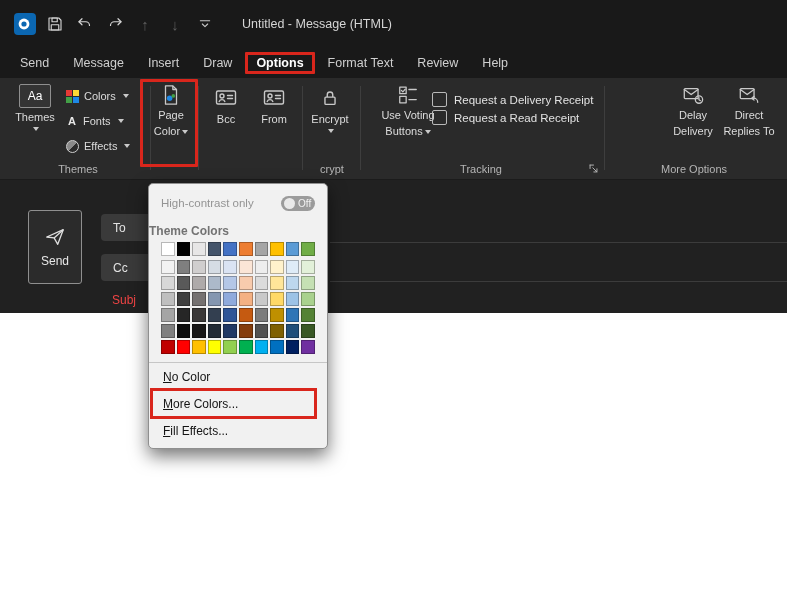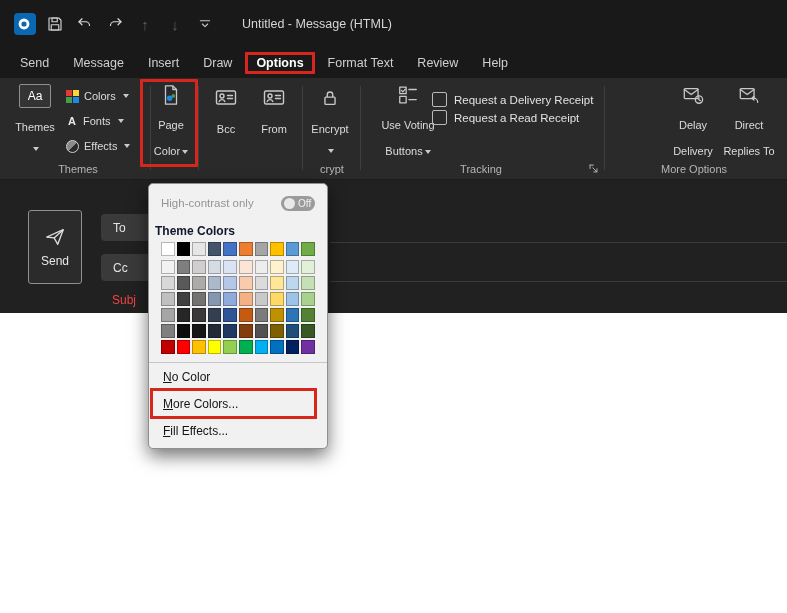--- a/index.html
+++ b/index.html
@@ -17,21 +17,21 @@
   
   .tabsrow{position:absolute;top:48px;left:0;width:100%;height:30px;background:#191919;
            display:flex;align-items:center;font-size:12.5px;color:#cfcfcf;padding-left:8px;box-sizing:border-box;}
   .tab{padding:4px 11px;margin:0 1px;white-space:nowrap;}
   .tab.active{color:#fff;font-weight:bold;border:3px solid #d9261c;padding:1px 8px;border-radius:1px;}
 
   
   .ribbon{position:absolute;top:78px;left:0;width:100%;height:102px;background:#2a2a2a;border-bottom:1px solid #1b1b1b;box-sizing:border-box;}
   .vsep{position:absolute;top:8px;height:84px;width:1px;background:#3e3e3e;}
   .grouplabel{position:absolute;bottom:4px;font-size:11px;color:#b5b5b5;text-align:center;}
-  .rbtn{position:absolute;display:flex;flex-direction:column;align-items:center;gap:13px;
+  .rbtn{position:absolute;display:flex;flex-direction:column;align-items:center;gap:3px;
         font-size:11px;color:#dcdcdc;text-align:right;line-height:13px;}
   .rsmall{position:absolute;display:flex;align-items:center;gap:5px;height:20px;font-size:11px;color:#dcdcdc;}
   .crt{width:0;height:0;border-left:3.5px solid transparent;border-right:3.5px solid transparent;
        border-top:4px solid #c9c9c9;display:inline-block;margin-left:2px;vertical-align:middle;}
   .aa-ic{width:30px;height:22px;border:1px solid #8f8f8f;border-radius:2px;display:flex;align-items:center;
          justify-content:center;font-size:12px;color:#fff;background:#343434;}
   .colors-ic{display:grid;grid-template-columns:6px 6px;grid-template-rows:6px 6px;gap:1px;}
   .ci1{background:#e53935}.ci2{background:#fdd835}.ci3{background:#43a047}.ci4{background:#1e88e5}
   .fonts-ic{font-size:11px;font-weight:bold;color:#e8e8e8;width:12px;text-align:center;}
   .effects-ic{width:11px;height:11px;border-radius:50%;border:1px solid #cfcfcf;
@@ -54,21 +54,21 @@
   
   .dropdown{position:absolute;left:148px;top:183px;width:180px;background:#f1f1f1;border:1px solid #8f8f8f;
             border-radius:5px;box-shadow:0 7px 18px rgba(0,0,0,.55);z-index:40;color:#1b1b1b;
             padding:6px 0 4px;box-sizing:border-box;}
   .dd-hc{display:flex;align-items:center;justify-content:space-between;padding:0 12px;height:26px;
          color:#949494;font-size:11.5px;}
   .toggle{width:34px;height:15px;border-radius:8px;background:#9b9b9b;display:flex;align-items:center;
           gap:3px;padding:0 3px;box-sizing:border-box;}
   .knob{width:11px;height:11px;border-radius:50%;background:#e9e9e9;}
   .t-label{font-size:10px;color:#f2f2f2;}
-  .dd-head{font-weight:bold;font-size:12px;color:#0f172a;padding:8px 6px 4px;}
+  .dd-head{font-weight:bold;font-size:12px;color:#737373;padding:8px 0 4px;}
   .swrow{display:flex;gap:2px;padding:0 12px;margin-bottom:2px;}
   .sw{width:14px;height:14px;border:1px solid rgba(0,0,0,.28);box-sizing:border-box;}
   .grid{margin-top:4px;}
   .dd-sep{height:1px;background:#c6c6c6;margin-top:8px;}
   .dd-item{height:27px;display:flex;align-items:center;padding:0 14px;font-size:12px;color:#141414;}
   .ul{text-decoration:underline;}
 
   
   .hl{position:absolute;border:3px solid #d9261c;z-index:60;pointer-events:none;border-radius:1px;}
   .hl-pagecolor{left:140px;top:79px;width:52px;height:82px;}

